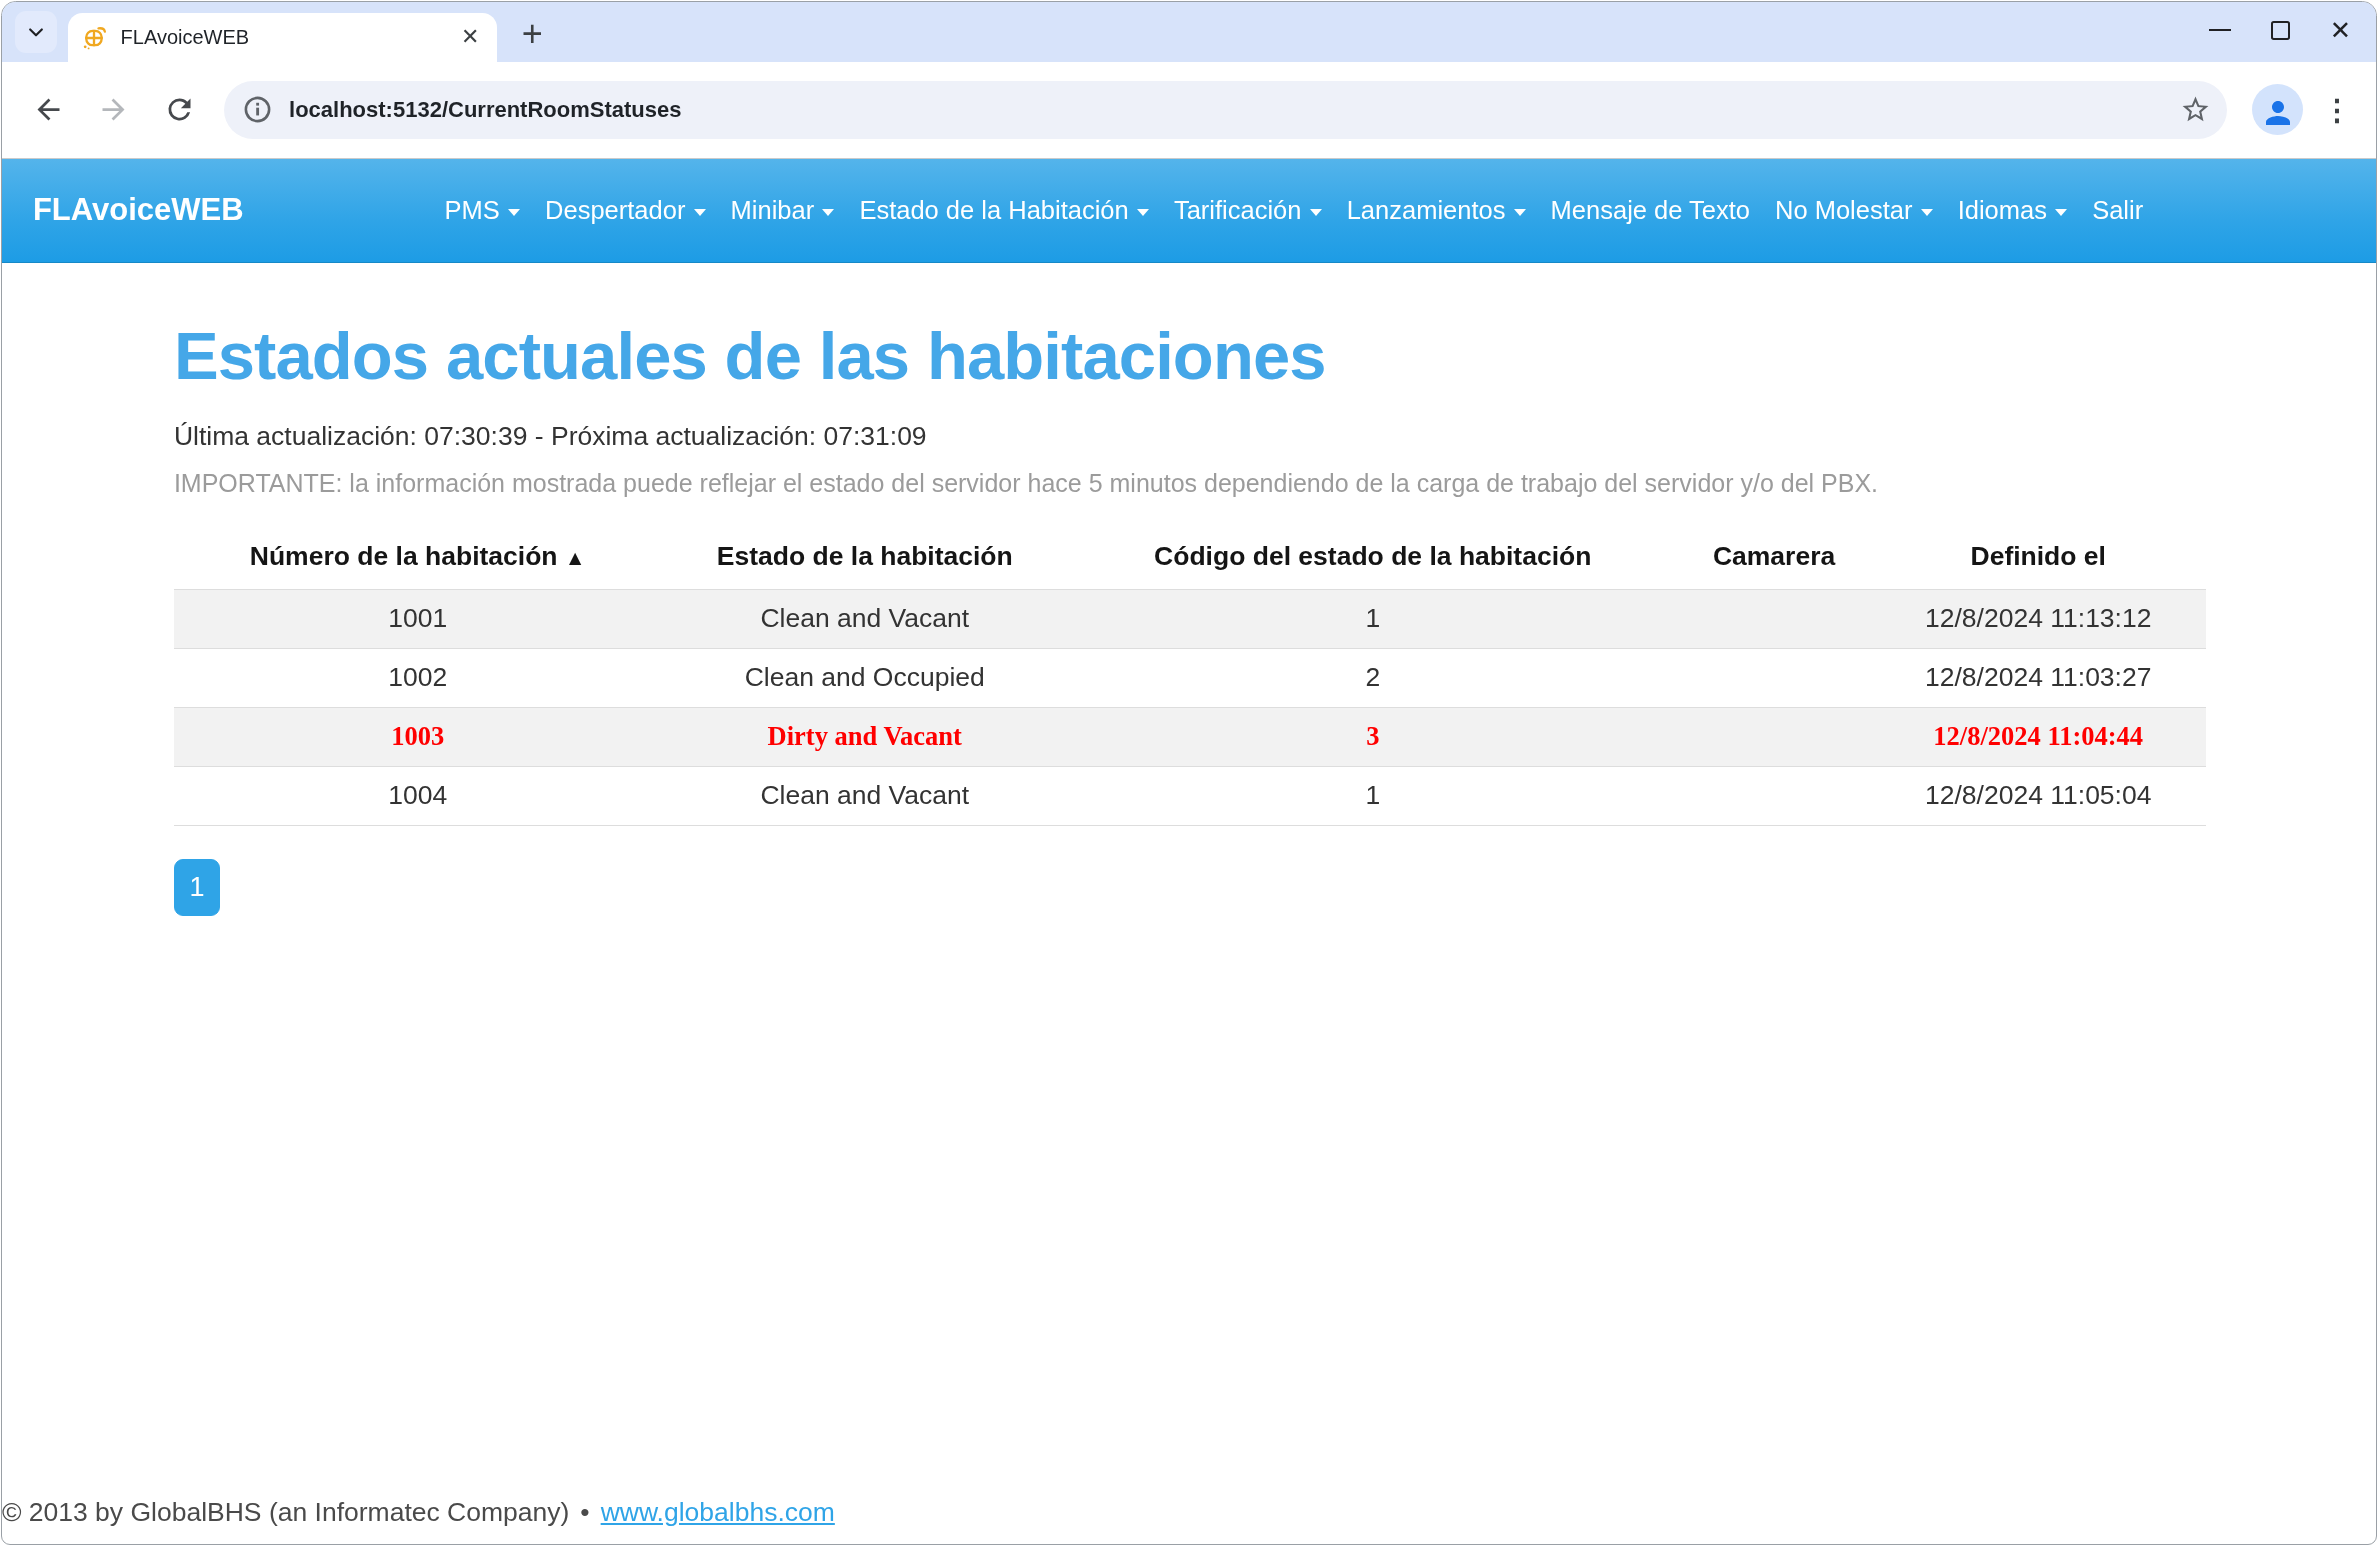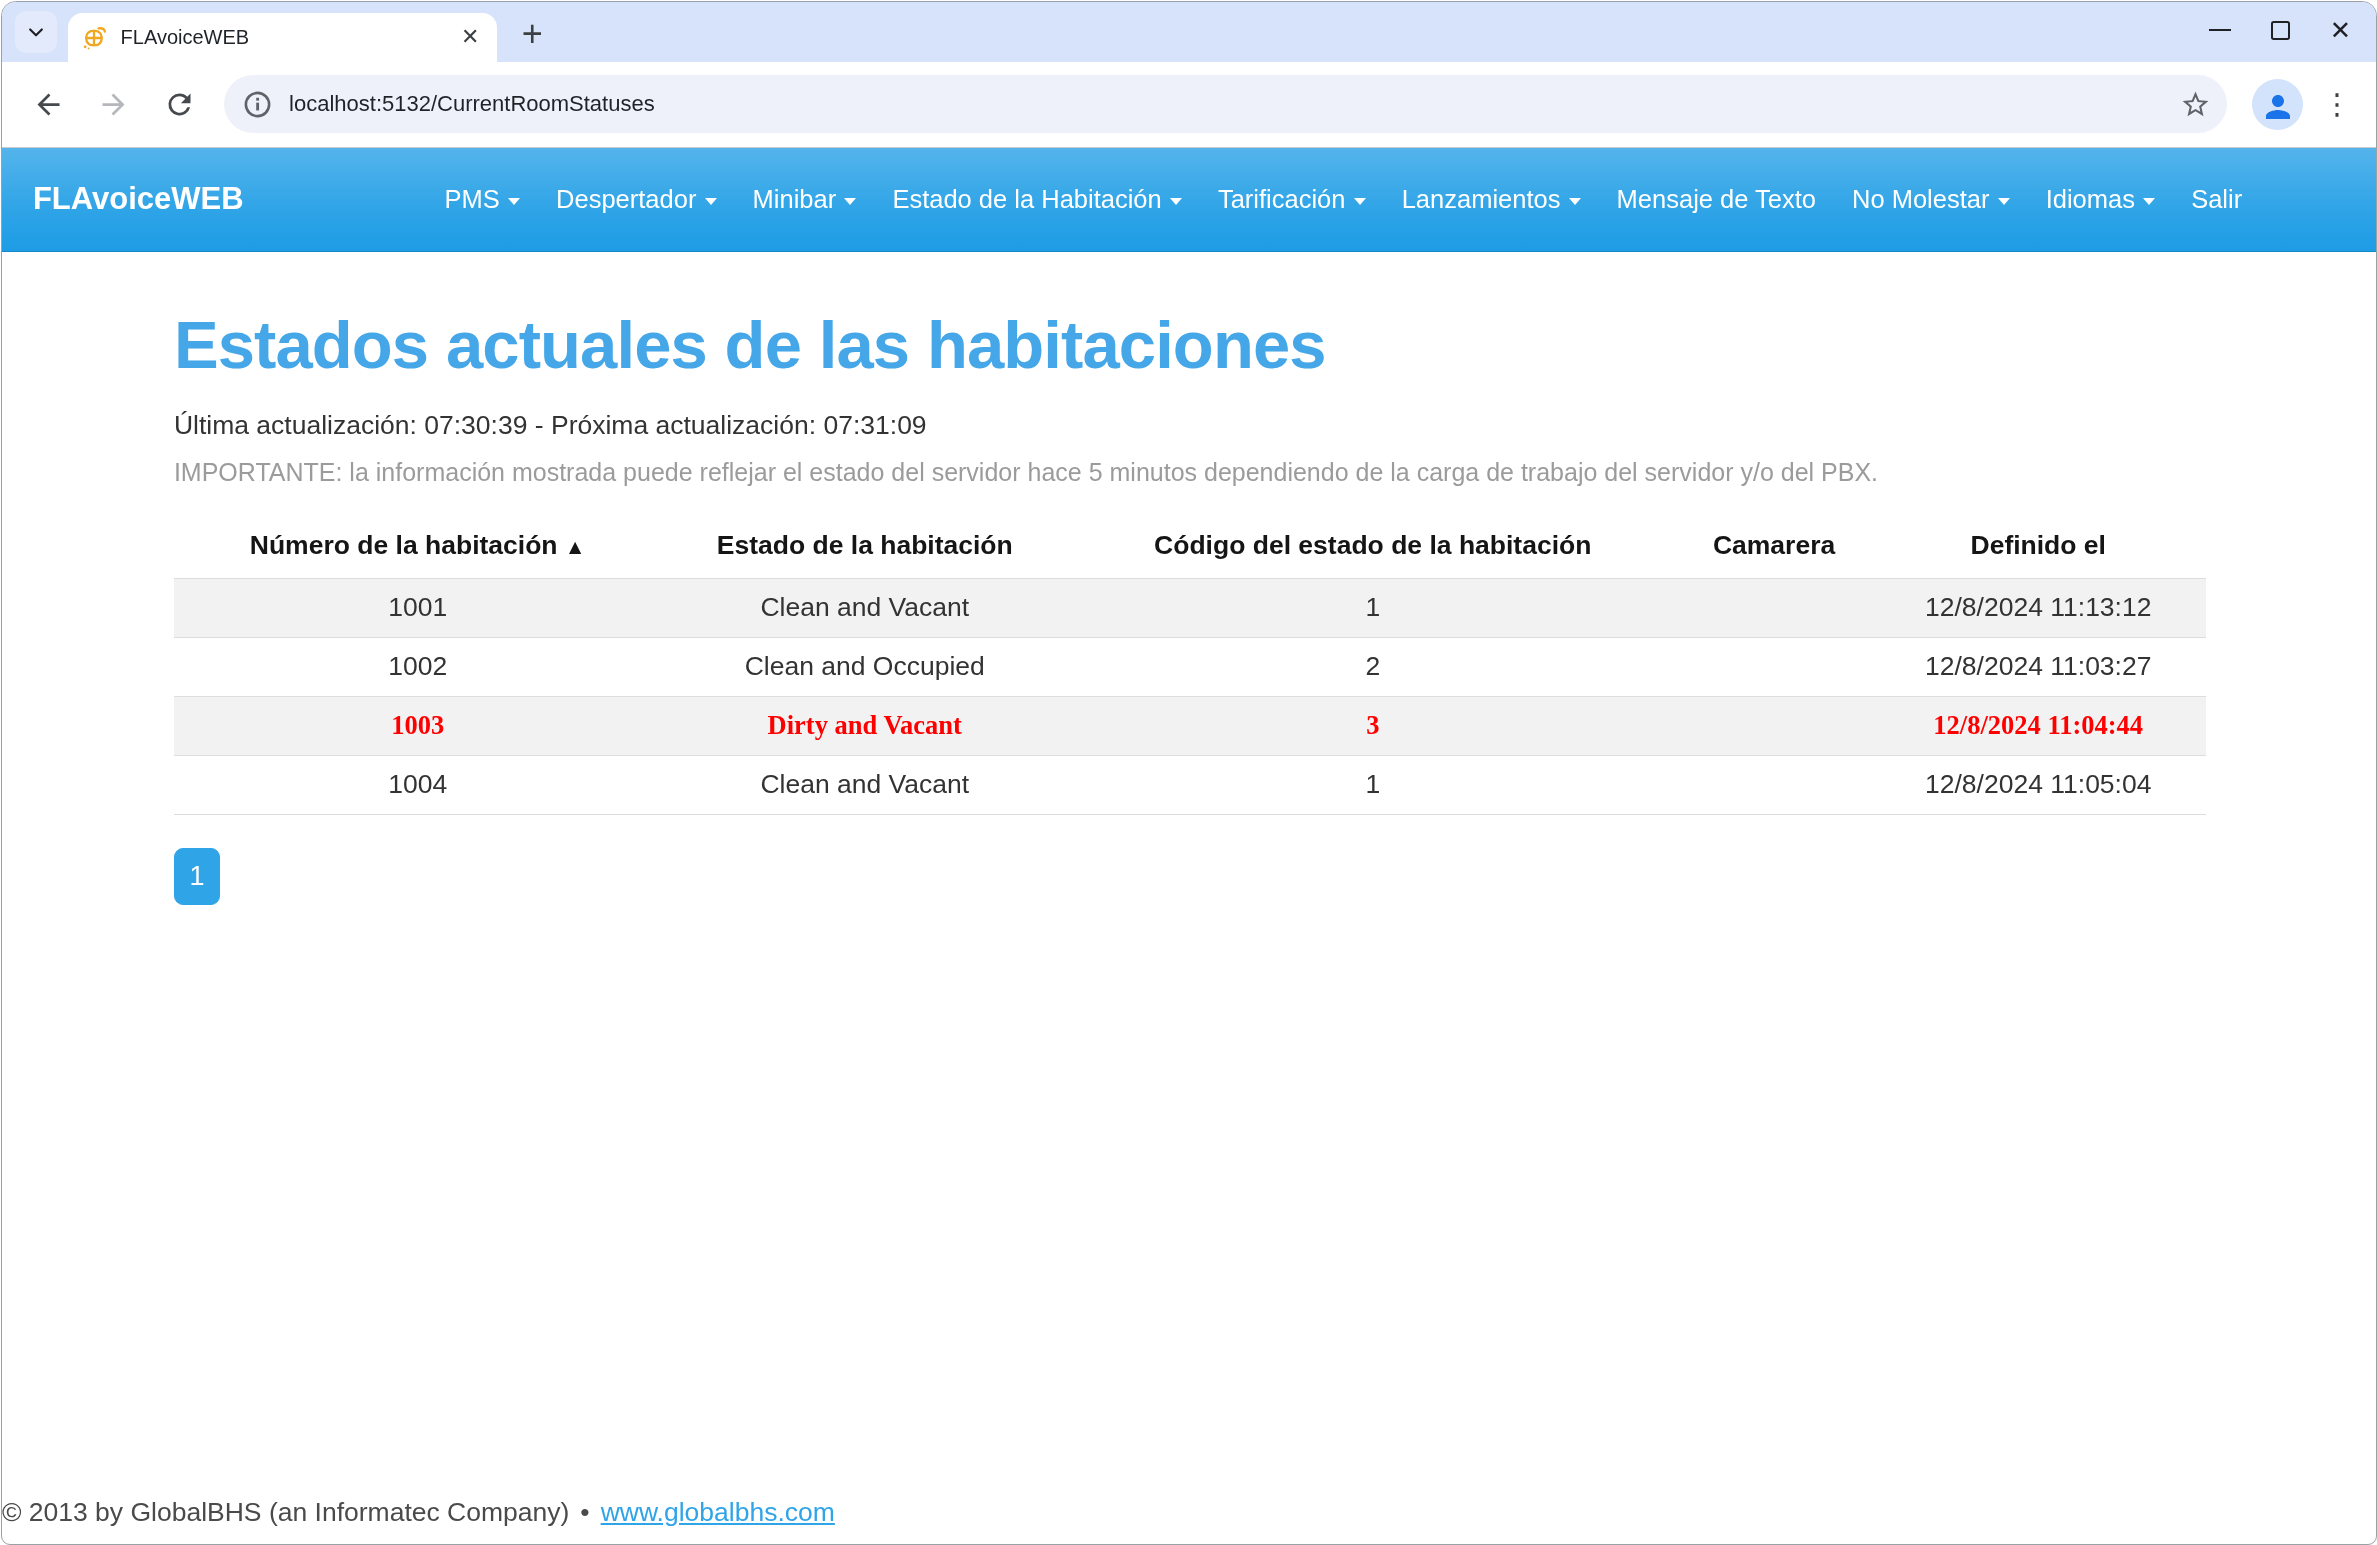--- a/index.html
+++ b/index.html
@@ -19,39 +19,39 @@
   .favicon { width: 25.5px; height: 25.5px; flex: 0 0 auto; }
   .tab-title { font-size: 20px; color: #1f2328; margin-left: 12.8px; flex: 1; white-space: nowrap; overflow: hidden; }
   .tab-close { font-size: 22px; color: #3c4043; width: 31px; height: 31px; display: flex; align-items: center; justify-content: center; border-radius: 50%; }
   .new-tab { font-size: 36px; font-weight: 300; color: #3c4043; margin: 0 0 7.3px 14.6px; width: 42px; height: 42px; display: flex; align-items: center; justify-content: center; }
   .win-controls { position: absolute; top: 0; right: 5.5px; height: 57px; display: flex; align-items: center; }
   .win-btn { width: 60px; height: 57px; display: flex; align-items: center; justify-content: center; font-size: 25.5px; color: #202124; }
   .min-glyph { display: block; width: 22px; height: 0; border-top: 2.7px solid #202124; }
   .max-glyph { display: block; width: 19px; height: 19px; border: 2.7px solid #202124; border-radius: 2.7px; }
 
   
-  .toolbar { height: 86px; background: #fff; display: flex; align-items: center; padding: 0 20px 0 22px; border-bottom: 1.8px solid rgba(60,64,67,0.28); flex: 0 0 auto; }
+  .toolbar { height: 97px; background: #fff; display: flex; align-items: center; padding: 0 20px 0 22px; border-bottom: 1.8px solid rgba(60,64,67,0.28); flex: 0 0 auto; font-weight: bold; }
   .tool-btn { width: 49px; height: 49px; display: flex; align-items: center; justify-content: center; margin-right: 16.4px; border-radius: 50%; flex: 0 0 auto; }
   .tool-btn svg { width: 33px; height: 33px; }
   .omnibox { flex: 1; height: 58px; background: #eef1f9; border-radius: 29px; display: flex; align-items: center; padding: 0 9px 0 18px; margin: 0 9px 0 3.6px; }
   .info-icon { width: 31px; height: 31px; margin-right: 16.4px; flex: 0 0 auto; }
   .url { font-size: 22px; color: #1f2328; white-space: nowrap; }
   .ob-spacer { flex: 1; }
   .star-btn { width: 44px; height: 44px; display: flex; align-items: center; justify-content: center; }
   .star-btn svg { width: 31px; height: 31px; }
   .avatar { width: 51px; height: 51px; border-radius: 50%; background: #d3e3fc; display: flex; align-items: center; justify-content: center; margin: 0 14.6px 0 16.4px; flex: 0 0 auto; overflow: hidden; }
   .avatar svg { width: 36px; height: 36px; margin-top: 5.5px; }
   .kebab { font-size: 29px; color: #3c4043; width: 38px; text-align: center; flex: 0 0 auto; }
 
   
   .navbar { height: 104px; flex: 0 0 auto; display: flex; align-items: center; padding: 0 31px;
     background: linear-gradient(var(--navbar-top, #54b4eb), var(--navbar-mid, #2fa4e7) 60%, var(--navbar-bottom, #1d9ce5));
     border-bottom: 0.9px solid #1689c7; }
   .brand { font-size: 31px; font-weight: 700; color: #fff; margin-right: 201px; white-space: nowrap; }
-  .nav-items { display: flex; align-items: center; gap: 36px; flex: 1; }
+  .nav-items { display: flex; align-items: center; gap: 25px; flex: 1; }
   .nav-item { font-size: 25.5px; color: #fff; display: flex; align-items: center; gap: 8.2px; text-decoration: none; white-space: nowrap; cursor: pointer; }
   .caret { width: 0; height: 0; border-left: 6.4px solid transparent; border-right: 6.4px solid transparent; border-top: 7.3px solid #fff; margin-top: 3.6px; }
 
   
   main { flex: 1; padding: 0 170px 0 172px; overflow: hidden; }
   .page-title { margin: 54px 0 0; font-size: 67px; font-weight: 700; color: var(--title-color, #45a7e8); letter-spacing: -0.9px; }
   .update-line { margin: 27px 0 0; font-size: 26.5px; color: #333; }
   .important-note { margin: 17.3px 0 0; font-size: 25px; color: #9b9b9b; }
 
   table.status-table { width: 100%; border-collapse: collapse; margin-top: 36px; table-layout: fixed; }

